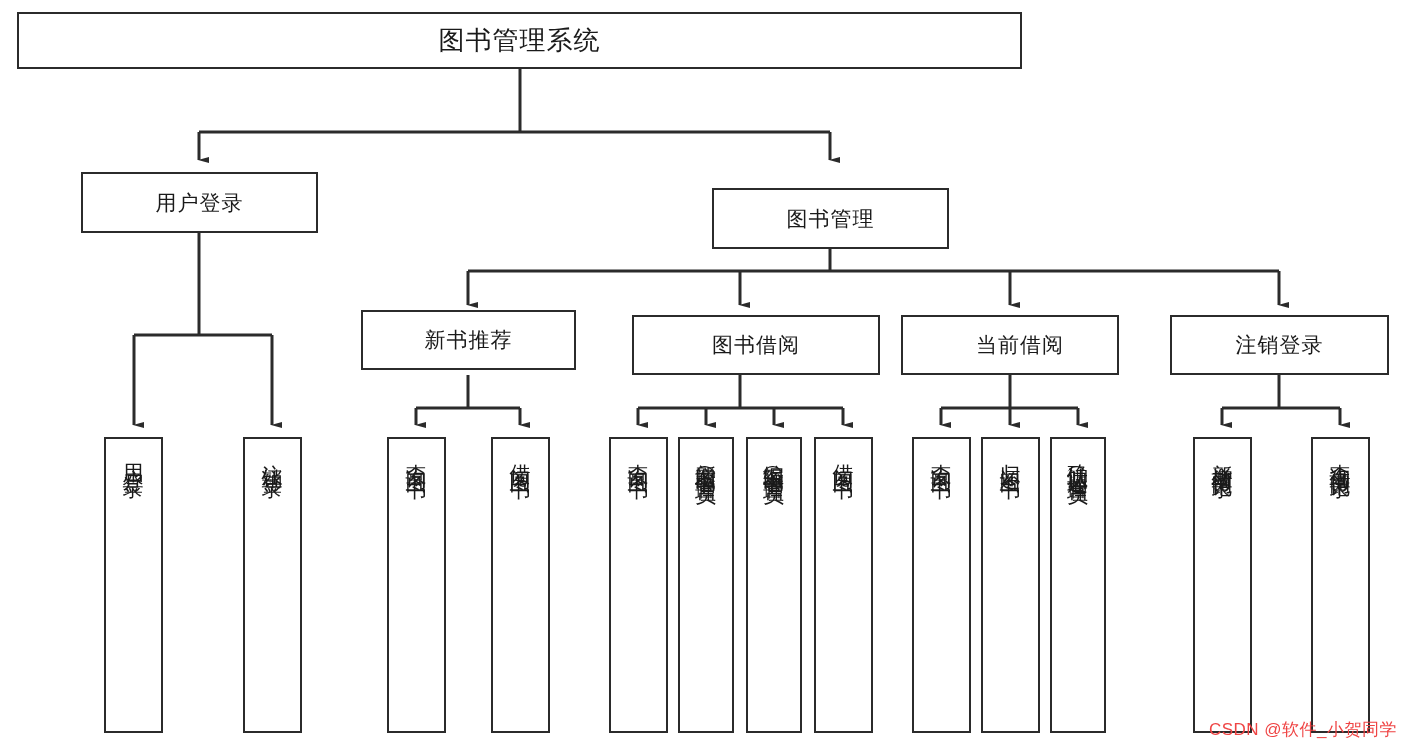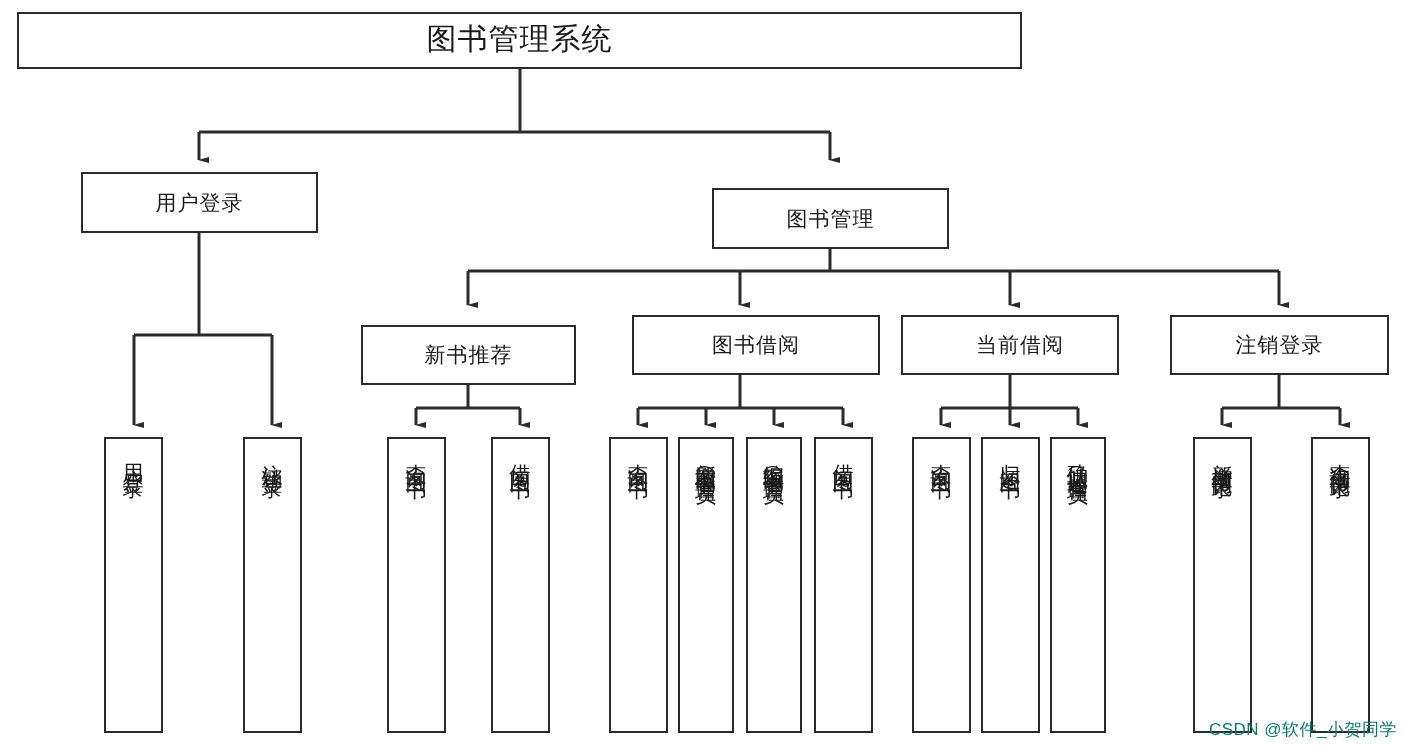--- a/index.html
+++ b/index.html
@@ -35,23 +35,22 @@
     justify-content: center;
     color: #1a1a1a;
   }
   .node.horiz .label {
     font-size: 21px;
     letter-spacing: 1px;
     line-height: 1.2;
     white-space: nowrap;
   }
   .node.root .label {
-    font-size: 30px;
+    font-size: 26px;
     letter-spacing: 1px;
-    font-family: Liberation Mono, monospace;
   }
   .node.vert {
     align-items: flex-start;
     justify-content: center;
     padding-top: 8px;
   }
   .node.vert .label {
     writing-mode: vertical-rl;
     text-orientation: upright;
     font-size: 21px;
@@ -60,21 +59,21 @@
     white-space: nowrap;
   }
   .node.vert.tall .label {
     letter-spacing: 3px;
   }
   #watermark {
     position: absolute;
     right: 8px;
     bottom: 6px;
     font-size: 17px;
-    color: #0f766e;
+    color: #ef4444;
     white-space: nowrap;
     letter-spacing: 0.5px;
     text-align: right;
   }
 </style>
 </head>
 <body>
 
 <div id="canvas">
 
@@ -132,21 +131,21 @@
     <span class="label">图书管理系统</span>
   </div>
 
   <div class="node horiz" style="left:81px; top:172px; width:237px; height:61px;">
     <span class="label">用户登录</span>
   </div>
   <div class="node horiz" style="left:712px; top:188px; width:237px; height:61px;">
     <span class="label">图书管理</span>
   </div>
 
-  <div class="node horiz" style="left:361px; top:325px; width:215px; height:60px;">
+  <div class="node horiz" style="left:361px; top:310px; width:215px; height:60px;">
     <span class="label">新书推荐</span>
   </div>
   <div class="node horiz" style="left:632px; top:315px; width:248px; height:60px;">
     <span class="label">图书借阅</span>
   </div>
   <div class="node horiz" style="left:901px; top:315px; width:218px; height:60px;padding-left:20px;">
     <span class="label">当前借阅</span>
   </div>
   <div class="node horiz" style="left:1170px; top:315px; width:219px; height:60px;">
     <span class="label">注销登录</span>

